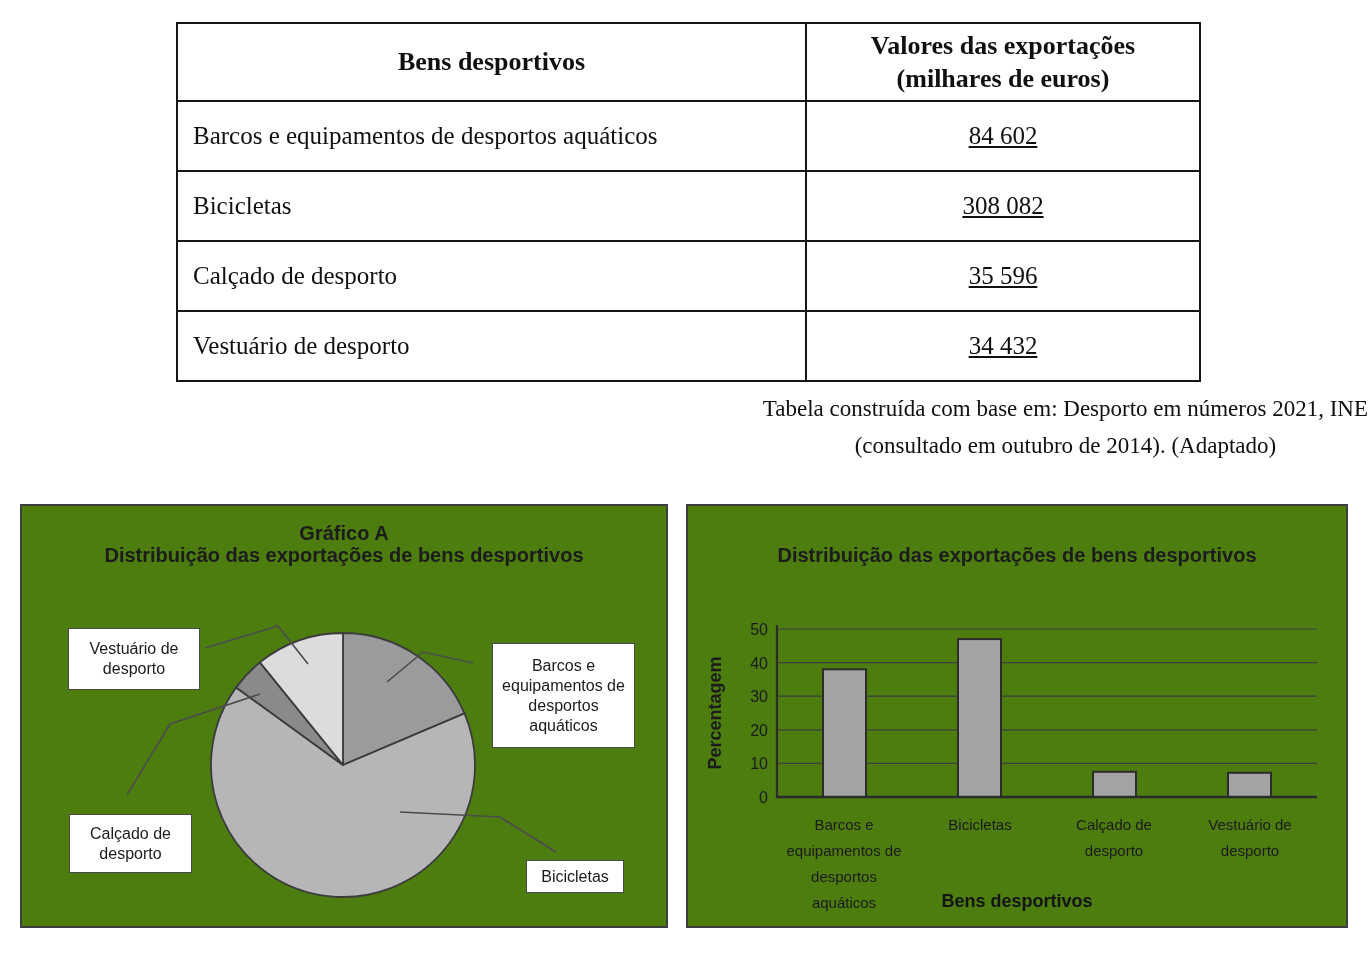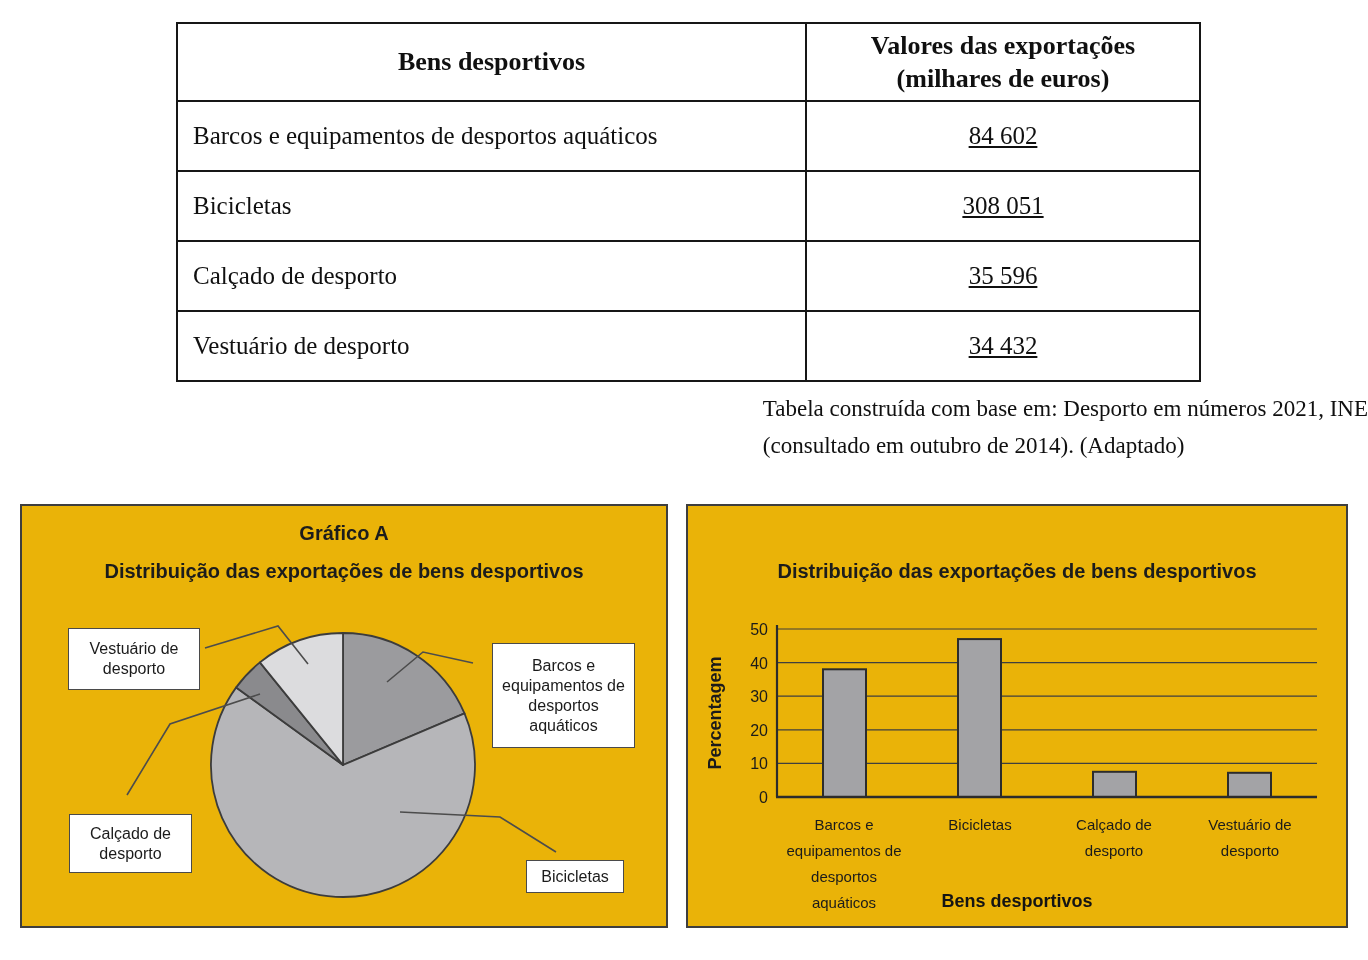--- a/index.html
+++ b/index.html
@@ -10,28 +10,28 @@
              font-family:"Liberation Serif",serif;color:#101010;table-layout:fixed;}
   table.data th,table.data td{border:2px solid #161616;background:#fff;}
   th.c1{width:625px;}
   th.c2{width:390px;}
   table.data thead th{height:74px;font-size:26px;font-weight:bold;text-align:center;vertical-align:middle;}
   th.c2 .hline{line-height:33px;}
   table.data td{height:66px;font-size:25px;vertical-align:middle;}
   td.lab{text-align:left;padding-left:15px;}
   td.val{text-align:center;text-decoration:underline;}
   
-  .caption{position:absolute;right:20px;top:390px;text-align:left;
+  .caption{position:absolute;right:20px;top:390px;text-align:center;
            font-family:"Liberation Serif",serif;font-size:23px;line-height:37px;color:#101010;}
   
-  .panel{position:absolute;top:504px;height:424px;border:2px solid #3e3e3e;background:#eab308;box-sizing:border-box;}
+  .panel{position:absolute;top:504px;height:424px;border:2px solid #3e3e3e;background:#4d7c0f;box-sizing:border-box;}
   .panel-a{left:20px;width:648px;}
   .panel-b{left:686px;width:662px;}
   .ptitle{position:absolute;top:16px;left:0;right:0;text-align:center;font-weight:bold;font-size:20px;color:#1c1c1c;}
-  .psub{position:absolute;top:54px;left:0;right:0;text-align:center;font-weight:bold;font-size:20px;color:#1c1c1c;}
+  .psub{position:absolute;top:38px;left:0;right:0;text-align:center;font-weight:bold;font-size:20px;color:#1c1c1c;}
   .panel svg{position:absolute;left:0;top:0;}
   
   .callout{position:absolute;border:1.7px solid #4a4a4a;background:#ffffff;box-sizing:border-box;
            display:flex;align-items:center;justify-content:center;text-align:center;
            font-size:16px;line-height:20px;color:#1b1b1b;padding:1px 3px;}
   
   .ylab{position:absolute;left:-72px;top:196px;width:200px;height:22px;text-align:center;
         transform:rotate(-90deg);font-weight:bold;font-size:18px;color:#1b1b1b;}
   .cat{position:absolute;top:306px;width:130px;text-align:center;font-size:15px;line-height:26px;color:#1b1b1b;}
   .xlab{position:absolute;left:219px;top:385px;width:220px;text-align:center;font-weight:bold;font-size:18px;color:#141414;}
@@ -51,21 +51,21 @@
         </th>
       </tr>
     </thead>
     <tbody>
       <tr>
         <td class="lab">Barcos e equipamentos de desportos aquáticos</td>
         <td class="val">84 602</td>
       </tr>
       <tr>
         <td class="lab">Bicicletas</td>
-        <td class="val">308 051</td>
+        <td class="val">308 082</td>
       </tr>
       <tr>
         <td class="lab">Calçado de desporto</td>
         <td class="val">35 596</td>
       </tr>
       <tr>
         <td class="lab">Vestuário de desporto</td>
         <td class="val">34 432</td>
       </tr>
     </tbody>

